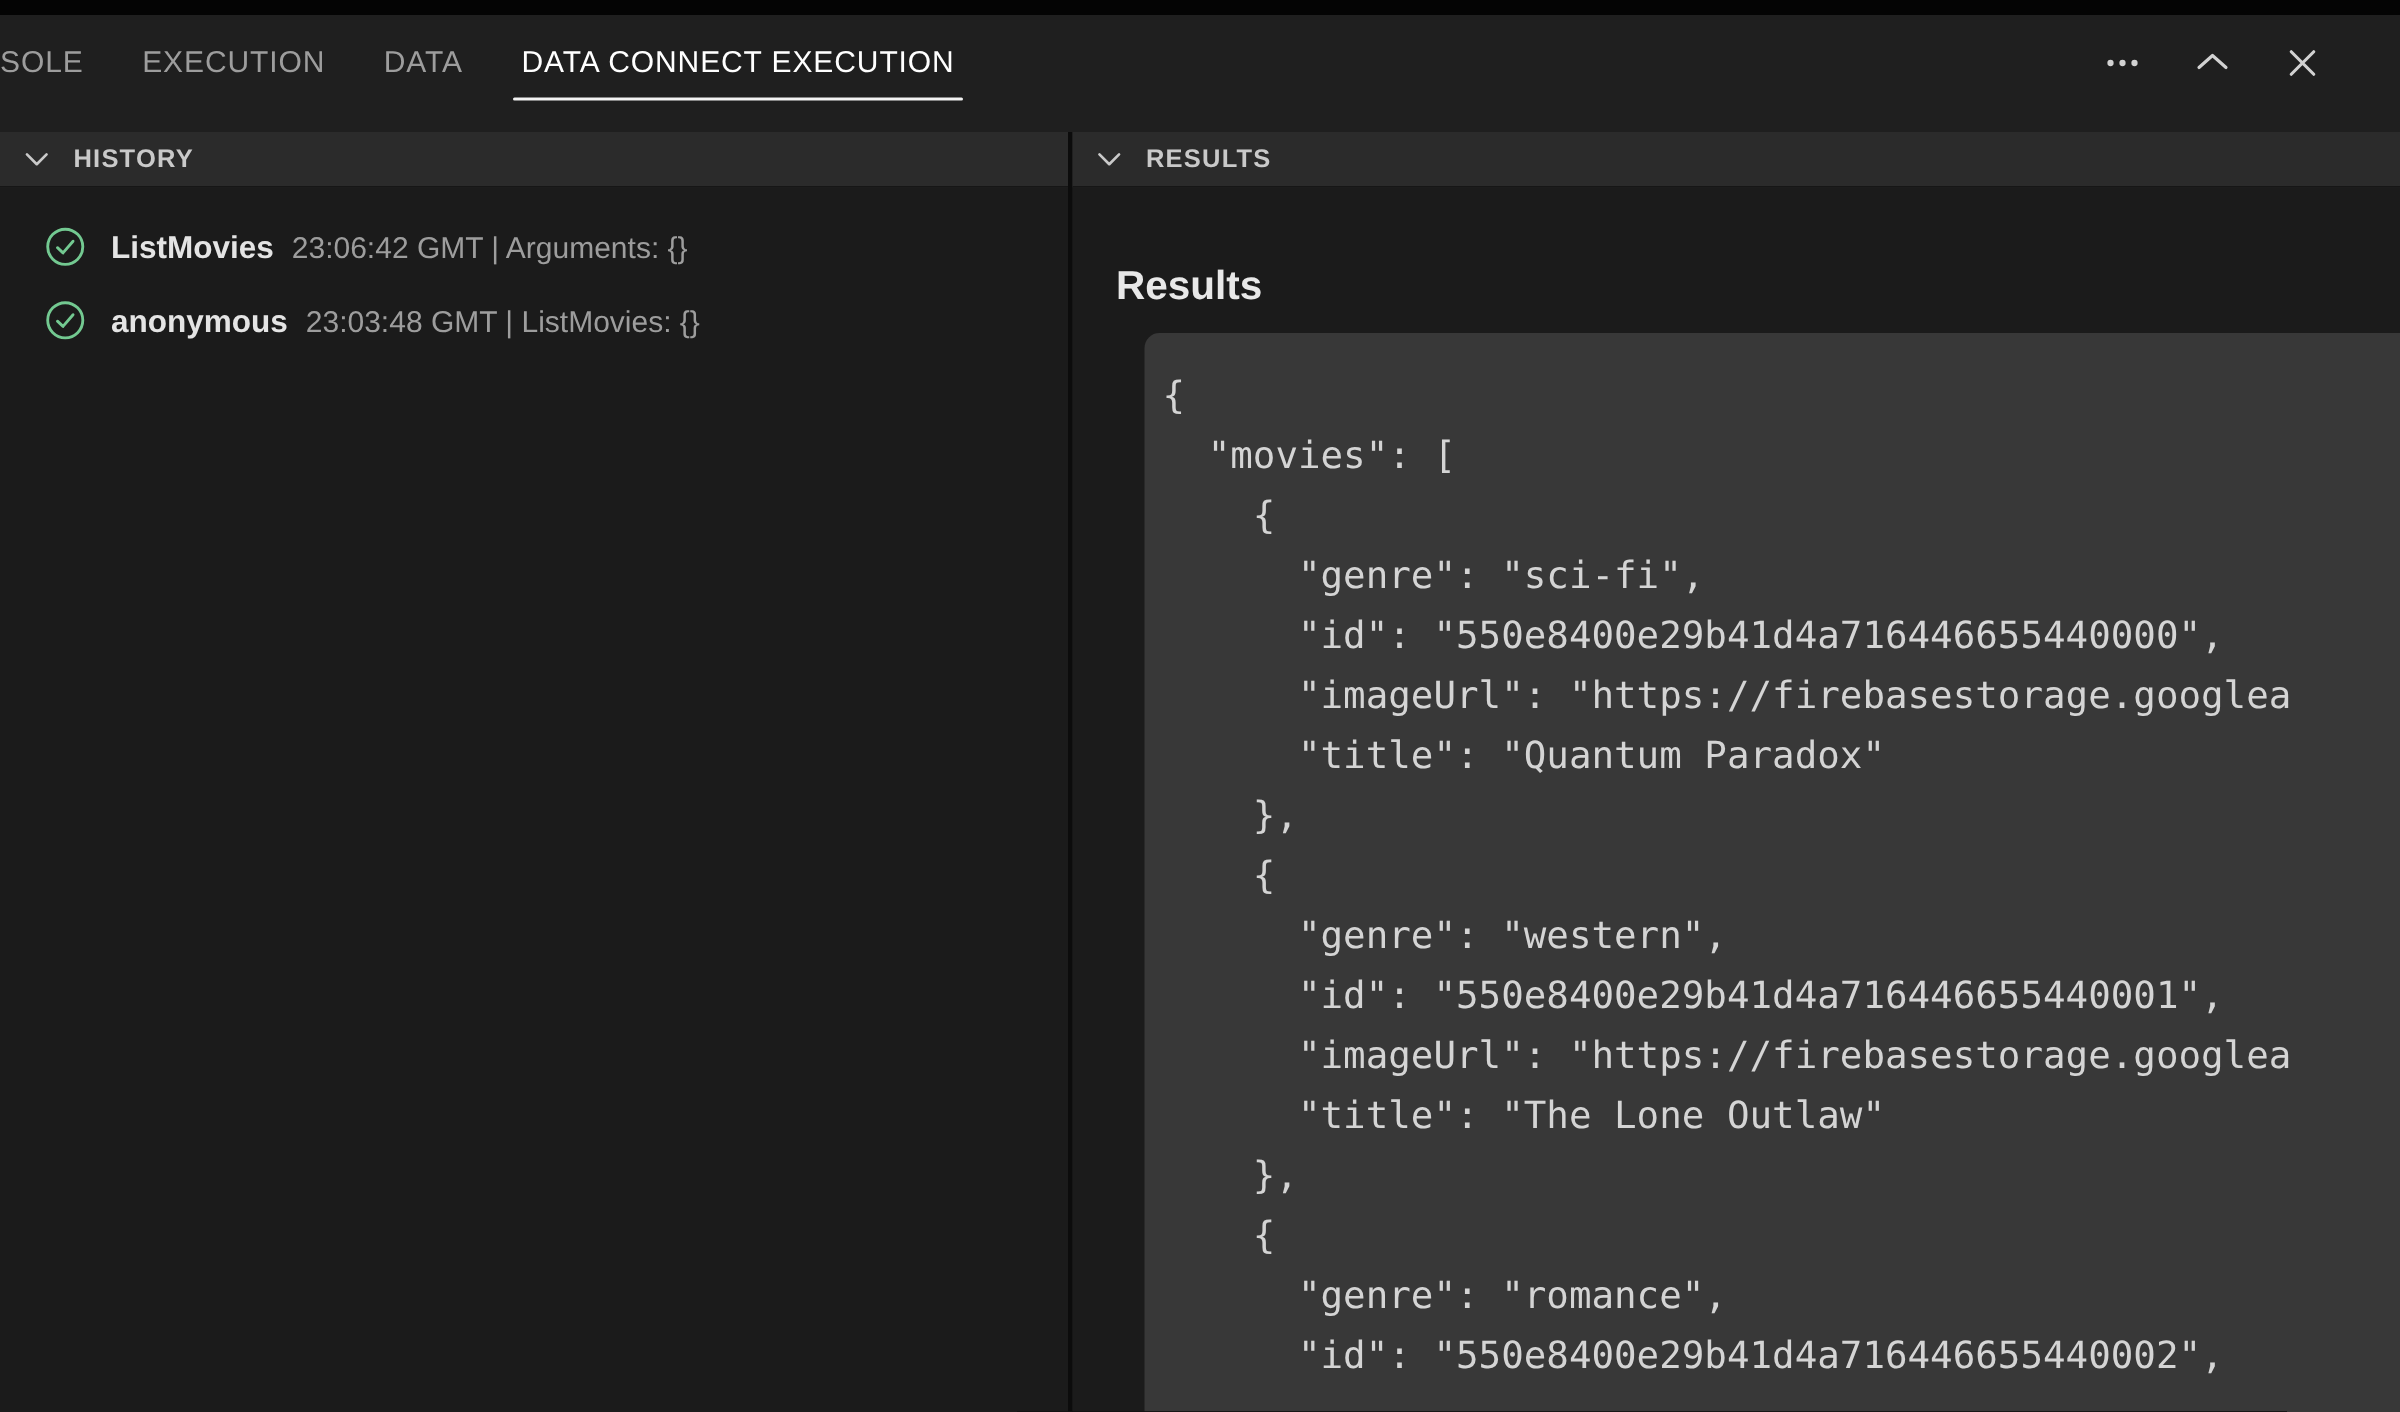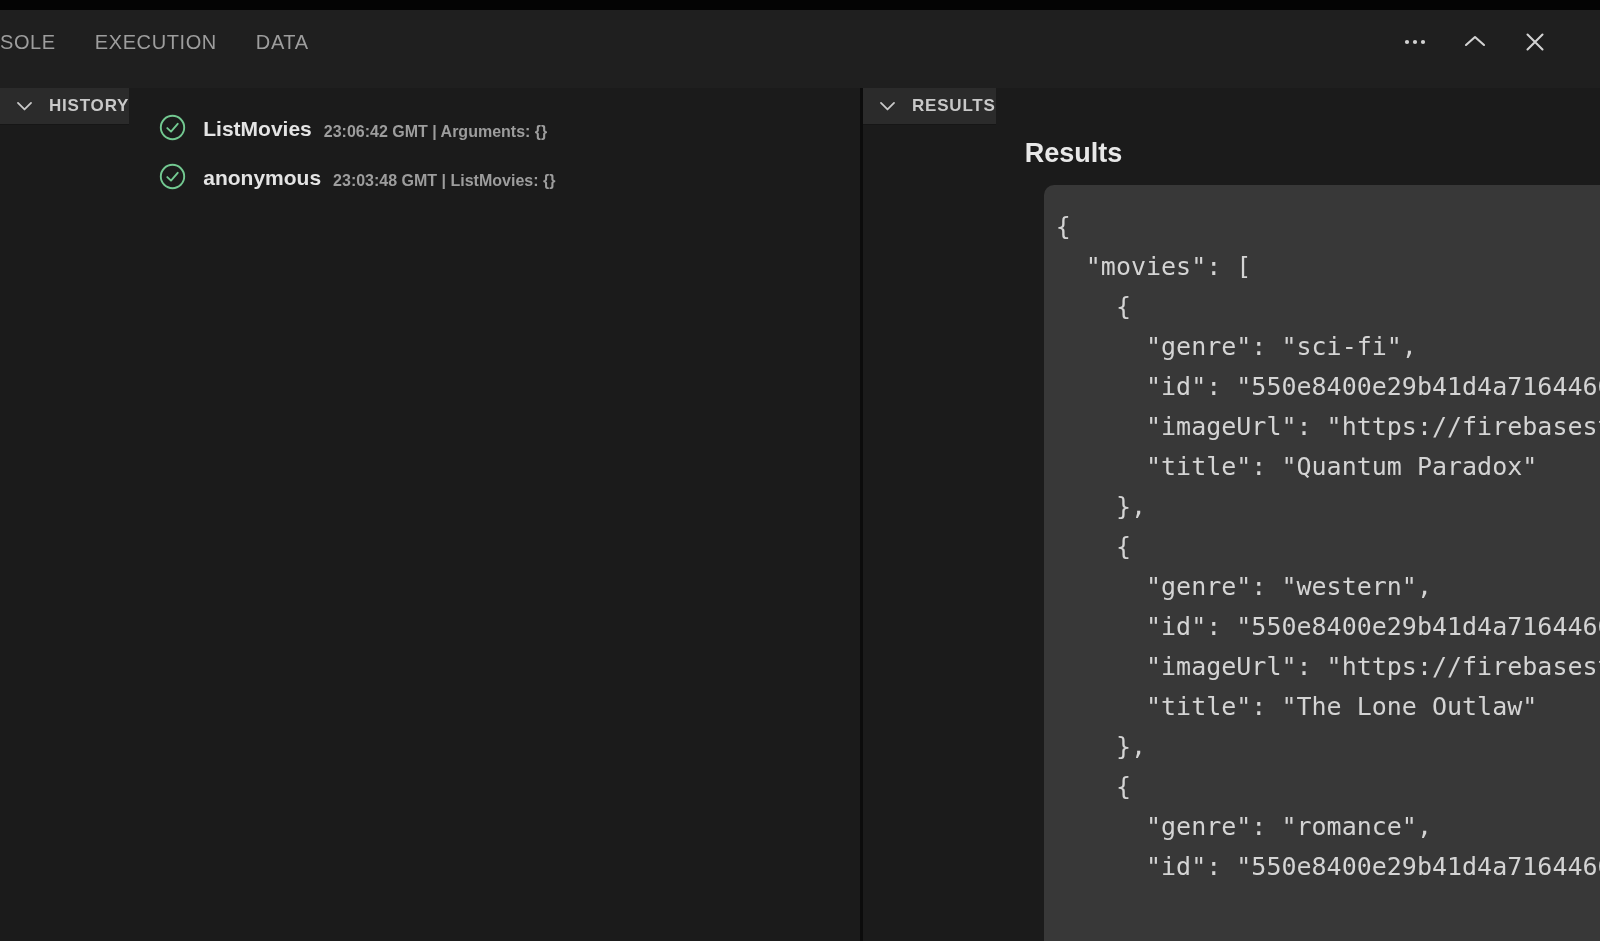--- a/index.html
+++ b/index.html
@@ -29,41 +29,41 @@
   }
   .actions { display:flex; gap:25px; align-items:center; }
   .action-btn {
     width:35px; height:35px; display:flex; align-items:center; justify-content:center;
     color:#d2d2d2; cursor:pointer; border-radius:5px;
   }
   .action-btn svg { display:block; }
 
   
   .content { display:flex; height:853px; }
-  .history-panel { width:860px; display:flex; flex-direction:row; background:#1b1b1b; }
+  .history-panel { width:712px; display:flex; flex-direction:column; background:#1b1b1b; }
   .sash { width:3px; background:#0c0c0c; cursor:col-resize; }
-  .results-panel { flex:1; min-width:0; display:flex; flex-direction:row; background:#1b1b1b; }
+  .results-panel { flex:1; min-width:0; display:flex; flex-direction:column; background:#1b1b1b; }
 
   .section-header {
     height:37px; flex:0 0 37px; background:#2b2b2b; display:flex; align-items:center;
     padding-left:15px; gap:15px; border-bottom:1px solid #161616; cursor:pointer;
   }
   .section-header .hdr-label {
     font-size:17px; font-weight:700; letter-spacing:0.8px; color:#c9c9c9;
   }
   .chevron { display:flex; color:#c9c9c9; }
 
   
   .history-body { padding-top:4px; }
   .history-item {
     height:49px; display:flex; align-items:flex-end; padding-left:30px; cursor:pointer;
   }
   .check-icon { display:flex; margin-right:17px; }
   .hist-name { font-size:21px; font-weight:600; color:#e4e4e4; }
-  .hist-meta { font-size:16px; font-weight:700; color:#9d9d9d; margin-left:12px; }
+  .hist-meta { font-size:20px; font-weight:400; color:#9d9d9d; margin-left:12px; }
 
   
   .results-body { position:relative; flex:1; overflow:hidden; }
   .results-title {
     position:absolute; left:29px; top:50px;
     font-size:27px; font-weight:600; color:#e8e8e8;
   }
   .code-block {
     position:absolute; left:48px; top:97px; right:-80px; bottom:-40px;
     background:#383838; border-radius:10px; padding:22px 12px;
@@ -80,20 +80,21 @@
 
   <div class="tabbar">
     <div class="tabs">
 
         <div class="tab">SOLE</div>
 
         <div class="tab">EXECUTION</div>
 
         <div class="tab">DATA</div>
 
+        <div class="tab active">DATA CONNECT EXECUTION</div>
       </div>
     <div class="actions">
       <div class="action-btn" title="">
         <span>
           <svg width="24" height="24" viewBox="0 0 24 24">
             <circle cx="4" cy="12" r="2.1" fill="currentColor"></circle>
             <circle cx="12" cy="12" r="2.1" fill="currentColor"></circle>
             <circle cx="20" cy="12" r="2.1" fill="currentColor"></circle>
           </svg>
         </span>

